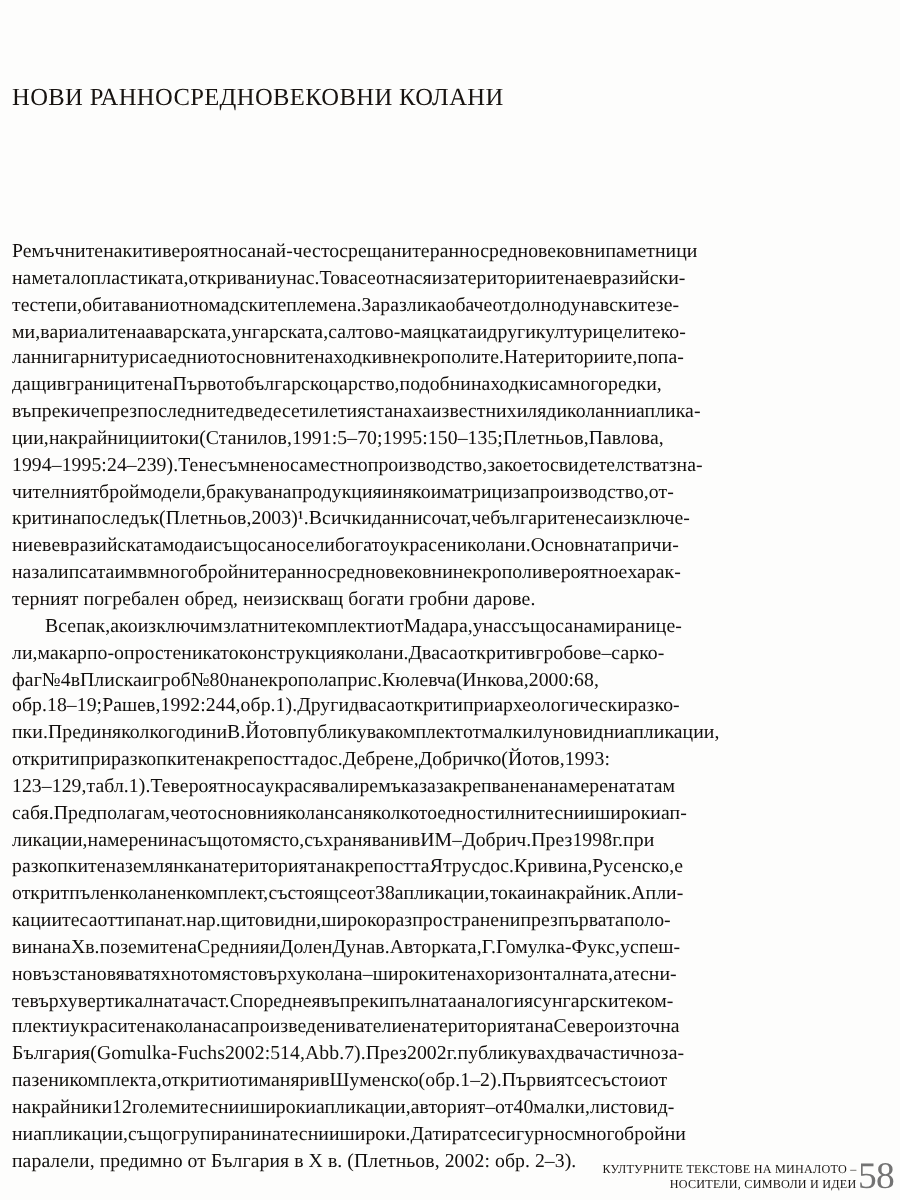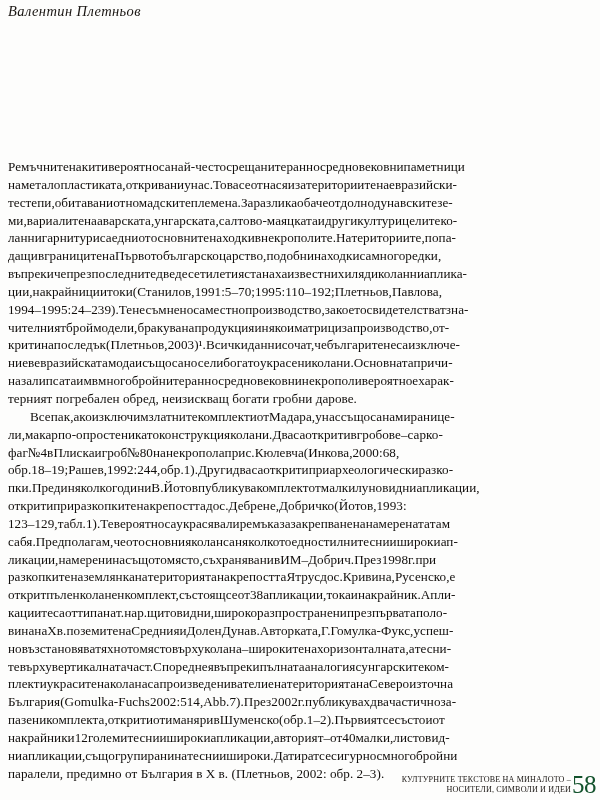--- a/index.html
+++ b/index.html
@@ -85,45 +85,45 @@
     font-size: 8.1px;
     line-height: 10.2px;
     letter-spacing: 0.15px;
     color: #1a1613;
     padding-bottom: 1px;
   }
   .footer-text .fl { display: block; white-space: nowrap; }
   .folio {
     font-size: 25px;
     line-height: 22px;
-    color: #14532d;
+    color: #737373;
     letter-spacing: -0.5px;
     padding-left: 1px;
   }
 </style>
 </head>
 <body>
 
 <div class="page">
 
-  <div class="running-head">Валентин Плетньов</div>
 
   <div class="title-block">
+    <div class="title-line">НОВИ РАННОСРЕДНОВЕКОВНИ КОЛАНИ</div>
   </div>
 
   <div class="body-text" id="body-text">
       <div>
         <div class="jline"><span>Ремъчните</span><span>накити</span><span>вероятно</span><span>са</span><span>най-често</span><span>срещаните</span><span>ранносредновековни</span><span>паметници</span></div>
         <div class="jline"><span>на</span><span>металопластиката,</span><span>откривани</span><span>у</span><span>нас.</span><span>Това</span><span>се</span><span>отнася</span><span>и</span><span>за</span><span>териториите</span><span>на</span><span>евразийски-</span></div>
         <div class="jline"><span>те</span><span>степи,</span><span>обитавани</span><span>от</span><span>номадските</span><span>племена.</span><span>За</span><span>разлика</span><span>обаче</span><span>от</span><span>долнодунавските</span><span>зе-</span></div>
         <div class="jline"><span>ми,</span><span>в</span><span>ариалите</span><span>на</span><span>аварската,</span><span>унгарската,</span><span>салтово-маяцката</span><span>и</span><span>други</span><span>култури</span><span>целите</span><span>ко-</span></div>
         <div class="jline"><span>ланни</span><span>гарнитури</span><span>са</span><span>едни</span><span>от</span><span>основните</span><span>находки</span><span>в</span><span>некрополите.</span><span>На</span><span>териториите,</span><span>попа-</span></div>
         <div class="jline"><span>дащи</span><span>в</span><span>границите</span><span>на</span><span>Първото</span><span>българско</span><span>царство,</span><span>подобни</span><span>находки</span><span>са</span><span>много</span><span>редки,</span></div>
         <div class="jline"><span>въпреки</span><span>че</span><span>през</span><span>последните</span><span>две</span><span>десетилетия</span><span>станаха</span><span>известни</span><span>хиляди</span><span>коланни</span><span>аплика-</span></div>
-        <div class="jline"><span>ции,</span><span>накрайници</span><span>и</span><span>токи</span><span>(Станилов,</span><span>1991:</span><span>5–70;</span><span>1995:</span><span>110–192;</span><span>Плетньов,</span><span>Павлова,</span></div>
+        <div class="jline"><span>ции,</span><span>накрайници</span><span>и</span><span>токи</span><span>(Станилов,</span><span>1991:</span><span>5–70;</span><span>1995:</span><span>150–135;</span><span>Плетньов,</span><span>Павлова,</span></div>
         <div class="jline"><span>1994–1995:</span><span>24–239).</span><span>Те</span><span>несъмнено</span><span>са</span><span>местно</span><span>производство,</span><span>за</span><span>което</span><span>свидетелстват</span><span>зна-</span></div>
         <div class="jline"><span>чителният</span><span>брой</span><span>модели,</span><span>бракувана</span><span>продукция</span><span>и</span><span>някои</span><span>матрици</span><span>за</span><span>производство,</span><span>от-</span></div>
         <div class="jline"><span>крити</span><span>напоследък</span><span>(Плетньов,</span><span>2003)¹.</span><span>Всички</span><span>данни</span><span>сочат,</span><span>че</span><span>българите</span><span>не</span><span>са</span><span>изключе-</span></div>
         <div class="jline"><span>ние</span><span>в</span><span>евразийската</span><span>мода</span><span>и</span><span>също</span><span>са</span><span>носели</span><span>богато</span><span>украсени</span><span>колани.</span><span>Основната</span><span>причи-</span></div>
         <div class="jline"><span>на</span><span>за</span><span>липсата</span><span>им</span><span>в</span><span>многобройните</span><span>ранносредновековни</span><span>некрополи</span><span>вероятно</span><span>е</span><span>харак-</span></div>
         <div class="lline">терният погребален обред, неизискващ богати гробни дарове.</div>
       </div>
       <div>
         <div class="jline" style="padding-left: 22px;"><span>Все</span><span>пак,</span><span>ако</span><span>изключим</span><span>златните</span><span>комплекти</span><span>от</span><span>Мадара,</span><span>у</span><span>нас</span><span>също</span><span>са</span><span>намирани</span><span>це-</span></div>
         <div class="jline"><span>ли,</span><span>макар</span><span>по-опростени</span><span>като</span><span>конструкция</span><span>колани.</span><span>Два</span><span>са</span><span>открити</span><span>в</span><span>гробове</span><span>–</span><span>сарко-</span></div>

